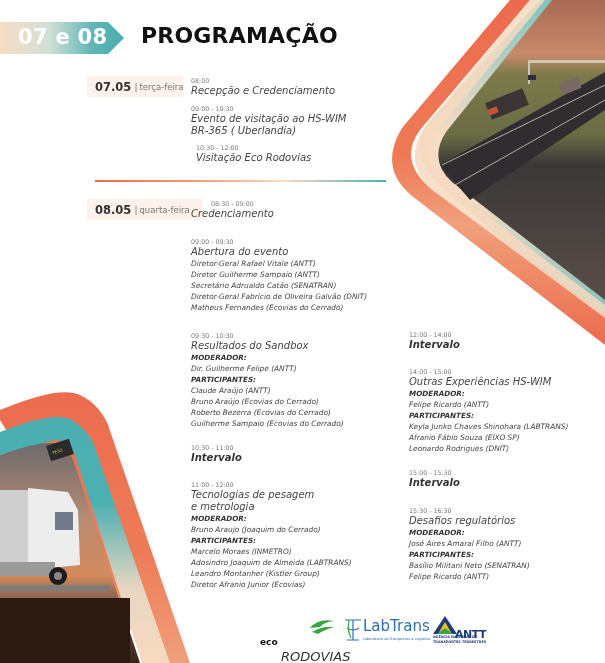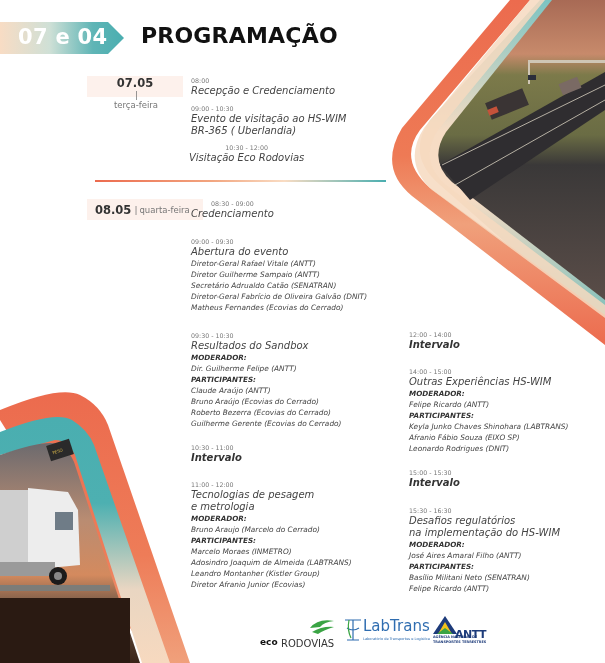--- a/index.html
+++ b/index.html
@@ -43,21 +43,21 @@
 
     .divider {
       position: absolute; left: 95px; top: 180px; width: 291px; height: 2px;
       background: linear-gradient(90deg, #ec6b4e 0%, #f2a57f 40%, #f9dcc3 65%, #4aaeb0 100%);
     }
 
     
     .logos { position: absolute; top: 612px; left: 255px; height: 40px; }
     .logo-eco { position: absolute; left: 5px; top: 6px; width: 80px; height: 30px; }
     .logo-eco .eco { position: absolute; left: 0; top: 19px; font-weight: bold; font-size: 9px; color: #111; }
-    .logo-eco .rod { position: absolute; left: 21px; top: 20px; font-size: 10px; color: #333; }
+    .logo-eco .rod { position: absolute; left: 21px; top: 31px; font-size: 13px; color: #333; font-style: italic; }
     .logo-lab { position: absolute; left: 88px; top: 4px; width: 95px; height: 30px; }
     .logo-lab .lt { position: absolute; left: 20px; top: 1px; font-size: 15px; color: #2f6db0; }
     .logo-lab .sub { position: absolute; left: 20px; top: 21px; font-size: 3.5px; color: #2f6db0; white-space: nowrap; }
     .logo-antt { position: absolute; left: 178px; top: 4px; width: 70px; height: 34px; }
     .logo-antt .an { position: absolute; left: 22px; top: 12px; font-weight: bold; font-size: 11px; color: #1d3b7a; letter-spacing: -0.5px;}
     .logo-antt .sub { position: absolute; left: 0; top: 19px; font-size: 3.4px; font-weight: bold; color: #1d3b7a; line-height: 4.5px; white-space: nowrap; }
   </style>
 </head>
 <body>
 
@@ -136,40 +136,40 @@
   <path d="M 28 488 L 68 492 L 78 510 L 80 565 L 28 570 Z" fill="#ededed"></path>
   <rect x="55" y="512" width="18" height="18" fill="#6f7c87"></rect>
   <rect x="0" y="562" width="55" height="14" fill="#9a9a9a"></rect>
   <circle cx="58" cy="576" r="9" fill="#1b1b1b"></circle>
   <circle cx="58" cy="576" r="4" fill="#888"></circle>
   <rect x="0" y="585" width="110" height="6" fill="#7c7c78"></rect>
   <rect x="0" y="598" width="130" height="65" fill="#2a1a12"></rect>
 </svg>
 
 <div class="date-tag">
-  <span>07 e 04</span>
+  <span>07 e 08</span>
 </div>
 <div class="page-title">PROGRAMAÇÃO</div>
 
-<div class="day-badge" style="left:87px; top:76px; width:96px;flex-direction:column;">
+<div class="day-badge" style="left:87px; top:76px; width:96px;">
   <span class="dnum">07.05</span>
   <span class="dsep">|</span>
   <span class="dname">terça-feira</span>
 </div>
 
 <div class="session" style="left:191px; top:76px;">
   <div class="time">08:00</div>
   <div class="stitle">Recepção e Credenciamento</div>
 </div>
 <div class="session" style="left:191px; top:104px;">
   <div class="time">09:00 - 10:30</div>
   <div class="stitle">Evento de visitação ao HS-WIM</div>
   <div class="stitle">BR-365 ( Uberlandia)</div>
 </div>
-<div class="session" style="left:189px; top:143px;text-align:center;">
+<div class="session" style="left:196px; top:143px;">
   <div class="time">10:30 - 12:00</div>
   <div class="stitle">Visitação Eco Rodovias</div>
 </div>
 
 <div class="divider"></div>
 
 <div class="day-badge" style="left:87px; top:199px; width:116px;">
   <span class="dnum">08.05</span>
   <span class="dsep">|</span>
   <span class="dname">quarta-feira</span>
@@ -192,34 +192,34 @@
 
 <div class="session" style="left:191px; top:331px;">
   <div class="time">09:30 - 10:30</div>
   <div class="stitle">Resultados do Sandbox</div>
   <div class="role">MODERADOR:</div>
   <div class="person">Dir. Guilherme Felipe (ANTT)</div>
   <div class="role">PARTICIPANTES:</div>
   <div class="person">Claude Araújo (ANTT)</div>
   <div class="person">Bruno Araújo (Ecovias do Cerrado)</div>
   <div class="person">Roberto Bezerra (Ecovias do Cerrado)</div>
-  <div class="person">Guilherme Gerente (Ecovias do Cerrado)</div>
+  <div class="person">Guilherme Sampaio (Ecovias do Cerrado)</div>
 </div>
 
 <div class="session" style="left:191px; top:443px;">
   <div class="time">10:30 - 11:00</div>
   <div class="stitle bold">Intervalo</div>
 </div>
 
 <div class="session" style="left:191px; top:480px;">
   <div class="time">11:00 - 12:00</div>
   <div class="stitle">Tecnologias de pesagem</div>
   <div class="stitle">e metrologia</div>
   <div class="role">MODERADOR:</div>
-  <div class="person">Bruno Araujo (Marcelo do Cerrado)</div>
+  <div class="person">Bruno Araujo (Joaquim do Cerrado)</div>
   <div class="role">PARTICIPANTES:</div>
   <div class="person">Marcelo Moraes (INMETRO)</div>
   <div class="person">Adosindro Joaquim de Almeida (LABTRANS)</div>
   <div class="person">Leandro Montanher (Kistler Group)</div>
   <div class="person">Diretor Afranio Junior (Ecovias)</div>
 </div>
 
 <div class="session" style="left:409px; top:330px;">
   <div class="time">12:00 - 14:00</div>
   <div class="stitle bold">Intervalo</div>
@@ -237,21 +237,20 @@
 </div>
 
 <div class="session" style="left:409px; top:468px;">
   <div class="time">15:00 - 15:30</div>
   <div class="stitle bold">Intervalo</div>
 </div>
 
 <div class="session" style="left:409px; top:506px;">
   <div class="time">15:30 - 16:30</div>
   <div class="stitle">Desafios regulatórios</div>
-  <div class="stitle">na implementação do HS-WIM</div>
   <div class="role">MODERADOR:</div>
   <div class="person">José Aires Amaral Filho (ANTT)</div>
   <div class="role">PARTICIPANTES:</div>
   <div class="person">Basílio Militani Neto (SENATRAN)</div>
   <div class="person">Felipe Ricardo (ANTT)</div>
 </div>
 
 <div class="logos">
   <div class="logo-eco">
     <svg style="position:absolute; left:48px; top:0;" width="28" height="16" viewBox="0 0 28 16">

